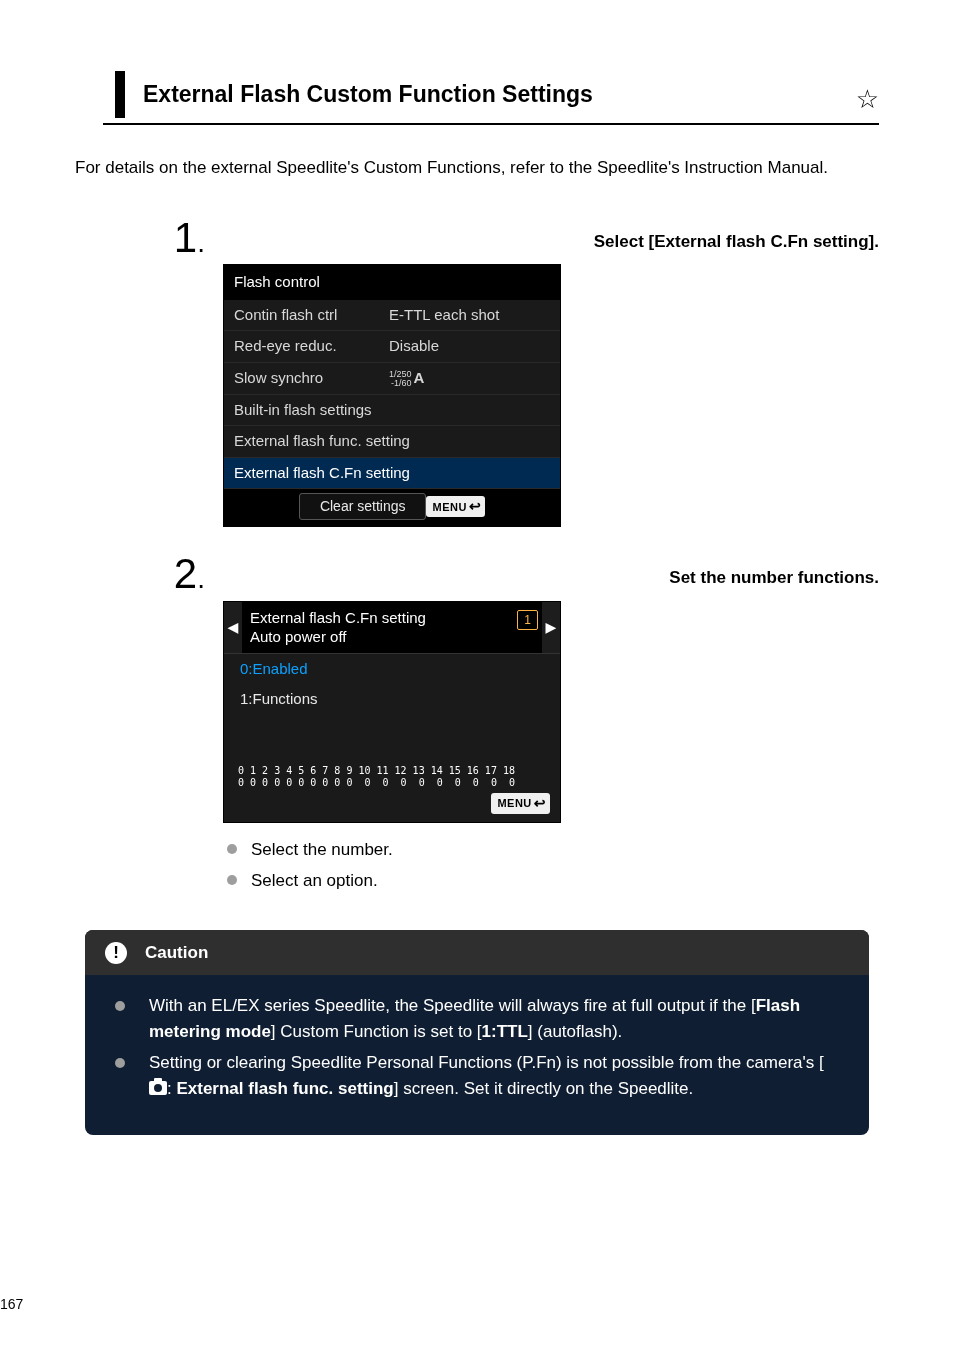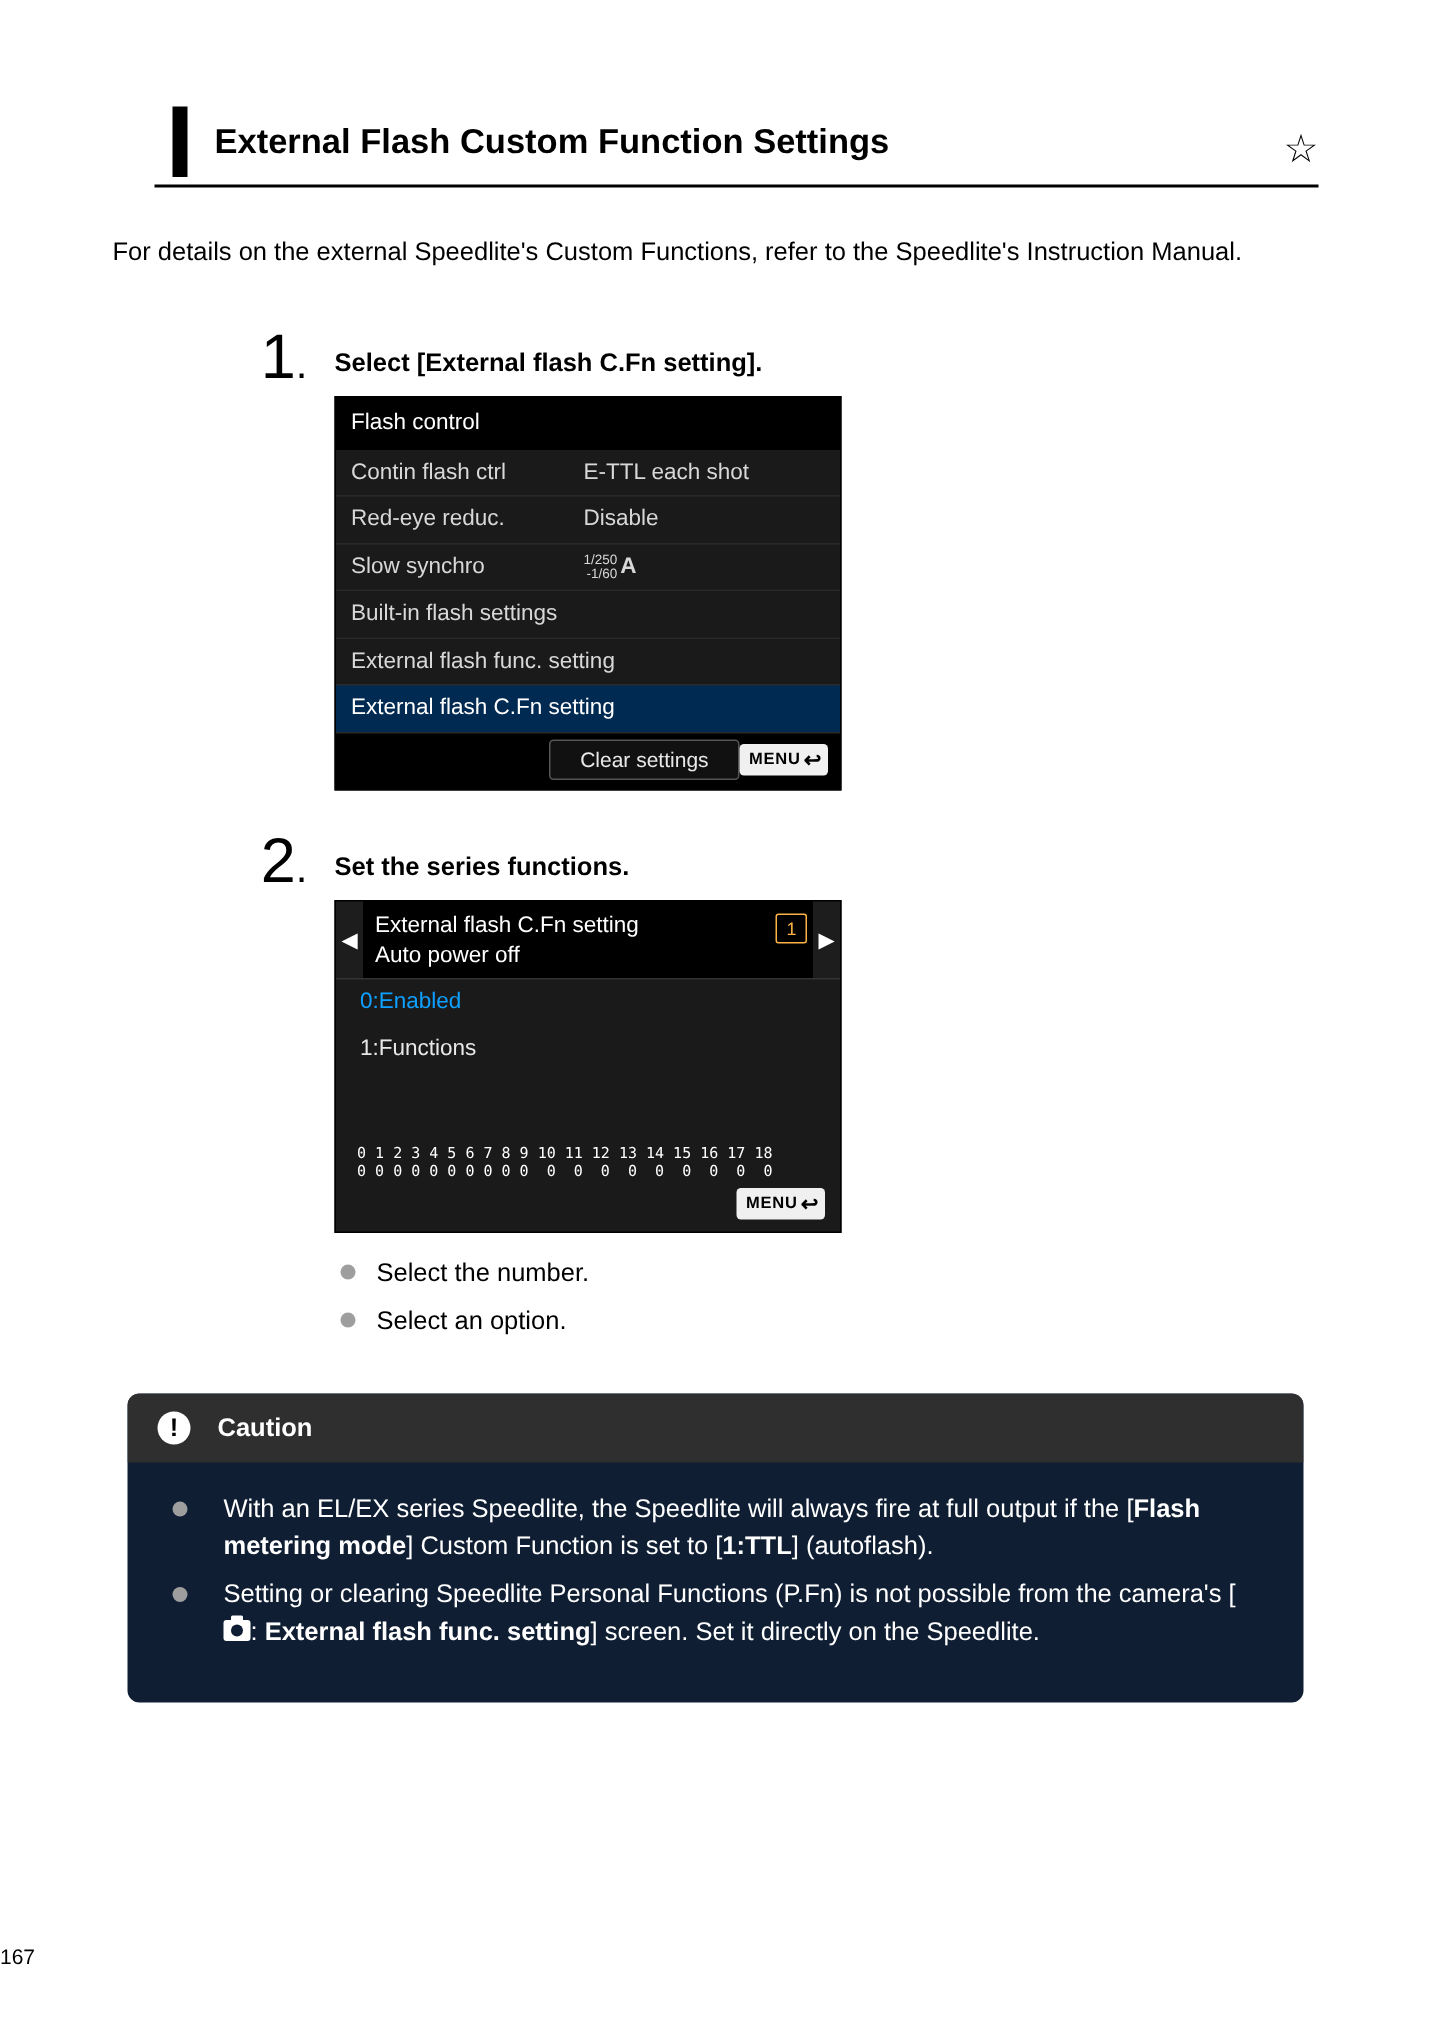--- a/index.html
+++ b/index.html
@@ -76,20 +76,21 @@
     font-size: 28px;
   }
   .step-body {
     flex: 1;
     padding-top: 8px;
   }
   .step-title {
     font-size: 17px;
     font-weight: bold;
     margin-bottom: 10px;
+    text-align: right;
   }
 
   
   .camera-screen {
     width: 336px;
     background: #000;
     color: #d8d8d8;
     font-size: 15px;
     border: 1px solid #000;
   }
@@ -119,21 +120,21 @@
   .cs-row.selected {
     background: #002a52;
     color: #fff;
   }
   .cs-row.selected .label {
     color: #fff;
   }
   .cs-footer {
     display: flex;
     align-items: center;
-    justify-content: flex-end;
+    justify-content: center;
     background: #000;
     padding: 4px 8px 6px 8px;
     border-top: 1px solid #2a2a2a;
   }
   .cs-footer .clear-btn {
     background: #111;
     border: 1px solid #555;
     padding: 2px 20px;
     border-radius: 3px;
     color: #e8e8e8;
@@ -416,21 +417,21 @@
         </div>
 
       </div>
     </div>
 
     <div class="step">
       <div class="step-num">
         <span>2</span><span class="dot">.</span>
       </div>
       <div class="step-body">
-        <div class="step-title">Set the series functions.</div>
+        <div class="step-title">Set the number functions.</div>
 
         <div class="camera-screen cs2">
           <div class="cs2-top">
             <div class="cs2-arrow">◀</div>
             <div class="cs2-title-block">
               <div>External flash C.Fn setting</div>
               <div>Auto power off</div>
             </div>
             <div class="cs2-arrow">▶</div>
           </div>

